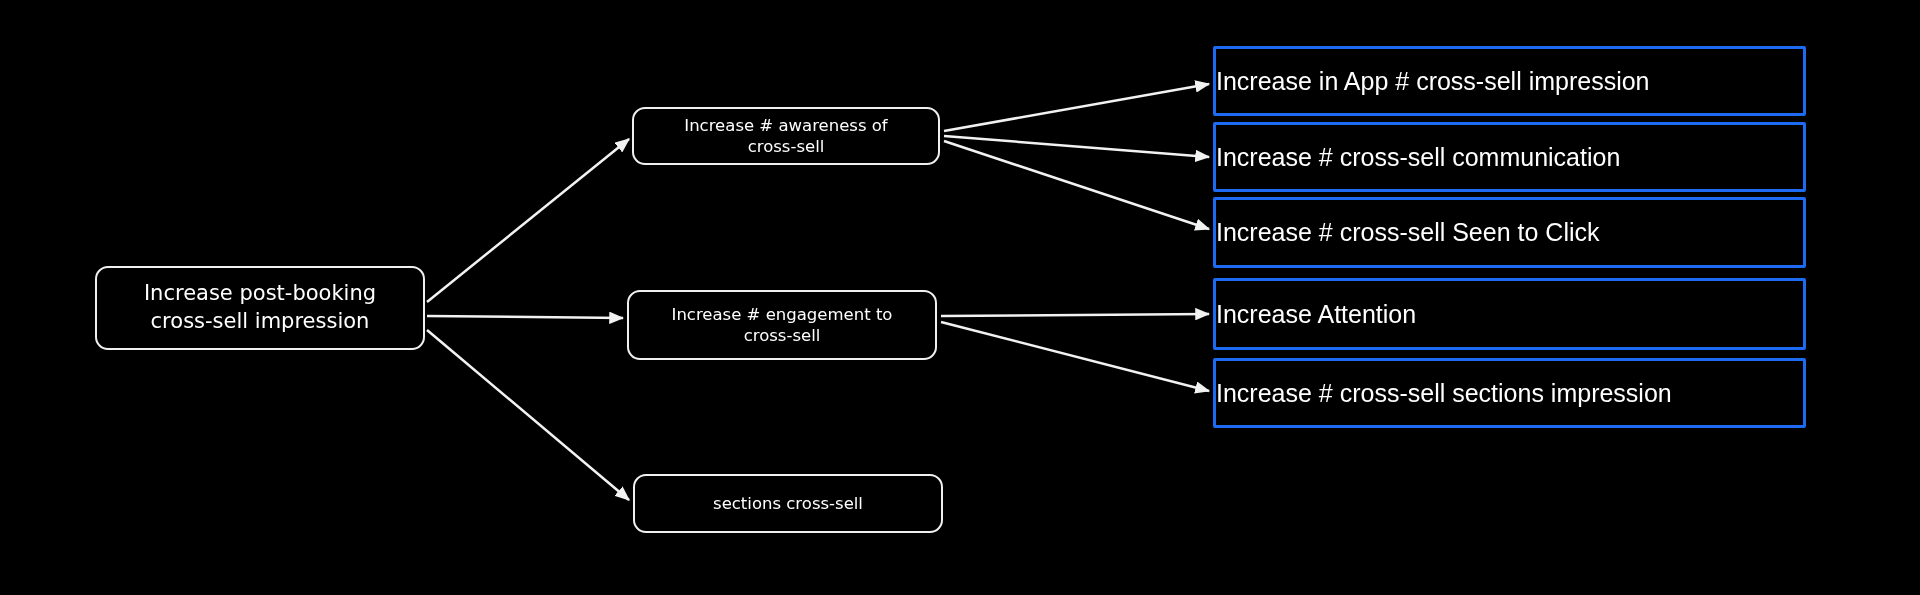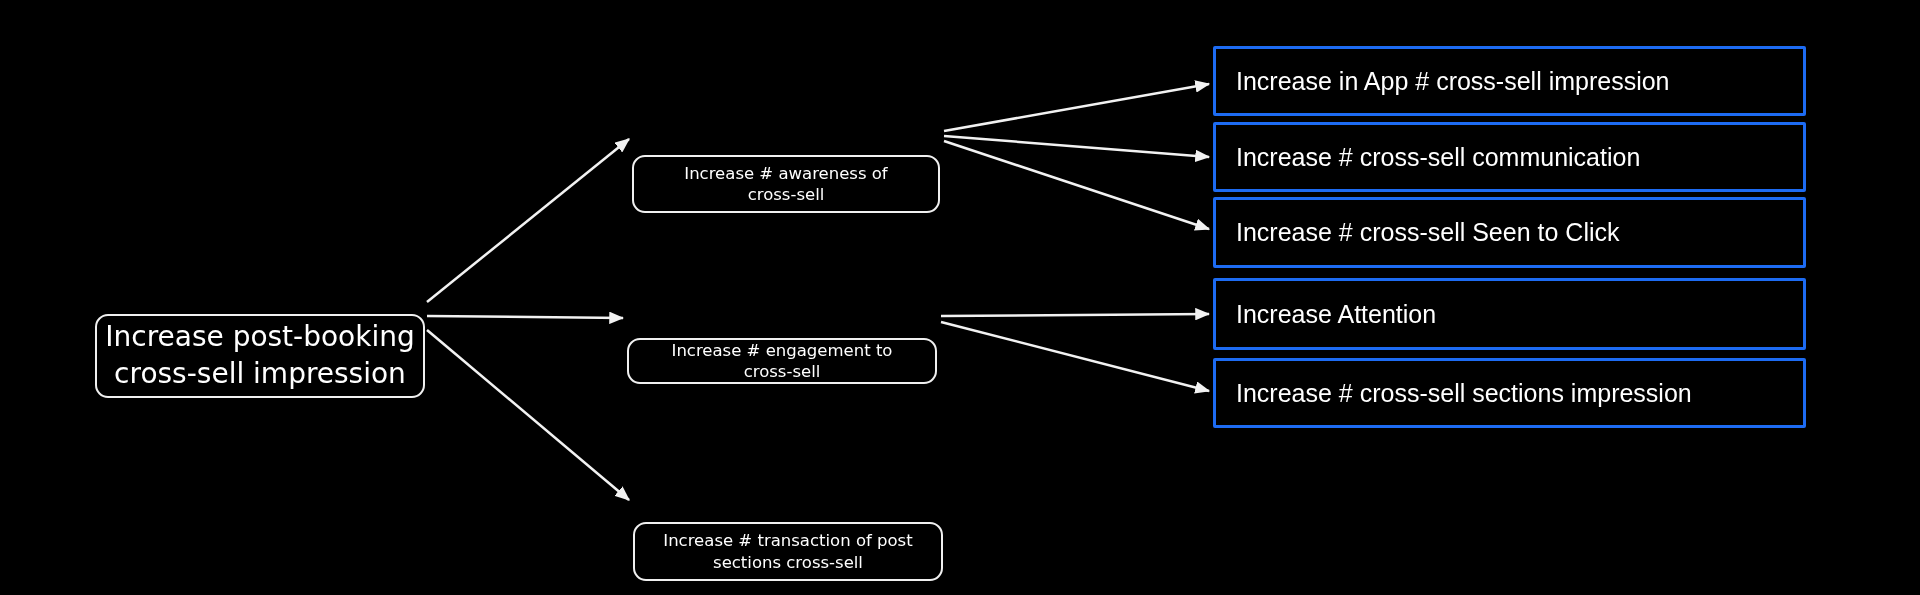--- a/index.html
+++ b/index.html
@@ -36,39 +36,37 @@
     background: var(--canvas-bg, #000);
     display: flex;
     flex-direction: column;
     align-items: center;
     justify-content: center;
     text-align: center;
   }
   .node-rounded {
     border: 2px solid var(--node-border, #f0f0f0);
     border-radius: 13px;
-    margin-top: 48px;
   }
   .node-root {
     left: 95px; top: 266px; width: 330px; height: 84px;
-    font-size: 28px; line-height: 1.32;
+    font-size: 21px; line-height: 1.32;
   }
   .node-mid {
     font-size: 16.5px; line-height: 1.3;
   }
   .node-mid1 { left: 632px; top: 107px; width: 308px; height: 58px; }
-  .node-mid2 { left: 627px; top: 290px; width: 310px; height: 46px; align-items: center; }
+  .node-mid2 { left: 627px; top: 290px; width: 310px; height: 70px; align-items: center; }
   .node-mid3 { left: 633px; top: 474px; width: 310px; height: 59px; }
   .node-blue {
     border: 3px solid var(--accent-blue, #1d6bf2);
     border-radius: 2px;
     align-items: flex-start;
     justify-content: center;
     text-align: left;
-    padding-left: 20px;
     font-size: 25px;
     font-family: "Liberation Sans", "DejaVu Sans", sans-serif;
     left: 1213px;
     width: 593px;
   }
   .node-blue1 { top: 46px;  height: 70px; }
   .node-blue2 { top: 122px; height: 70px; }
   .node-blue3 { top: 197px; height: 71px; }
   .node-blue4 { top: 278px; height: 72px; }
   .node-blue5 { top: 358px; height: 70px; }
@@ -104,21 +102,20 @@
     <span class="node-line">Increase # awareness of</span>
     <span class="node-line">cross-sell</span>
   </div>
 
   <div class="node node-rounded node-mid node-mid2">
     <span class="node-line">Increase # engagement to</span>
     <span class="node-line">cross-sell</span>
   </div>
 
   <div class="node node-rounded node-mid node-mid3">
-    <span class="node-line">Increase # transaction of post</span>
     <span class="node-line">sections cross-sell</span>
   </div>
 
   <div class="node node-blue node-blue1">
     <span class="node-line">Increase in App # cross-sell impression</span>
   </div>
 
   <div class="node node-blue node-blue3">
     <span class="node-line">Increase # cross-sell Seen to Click</span>
   </div>

